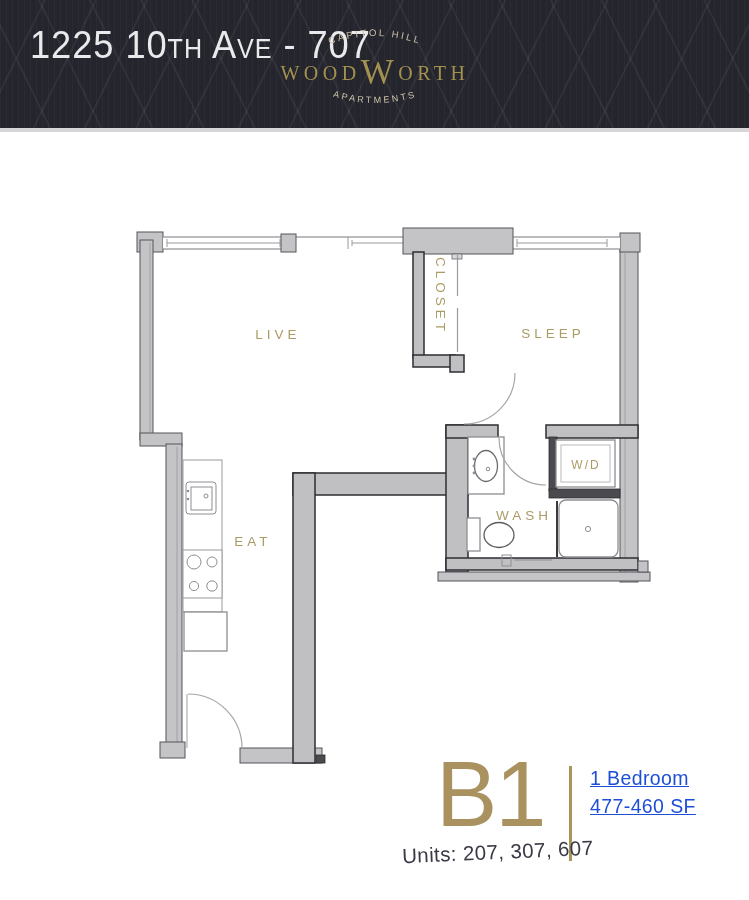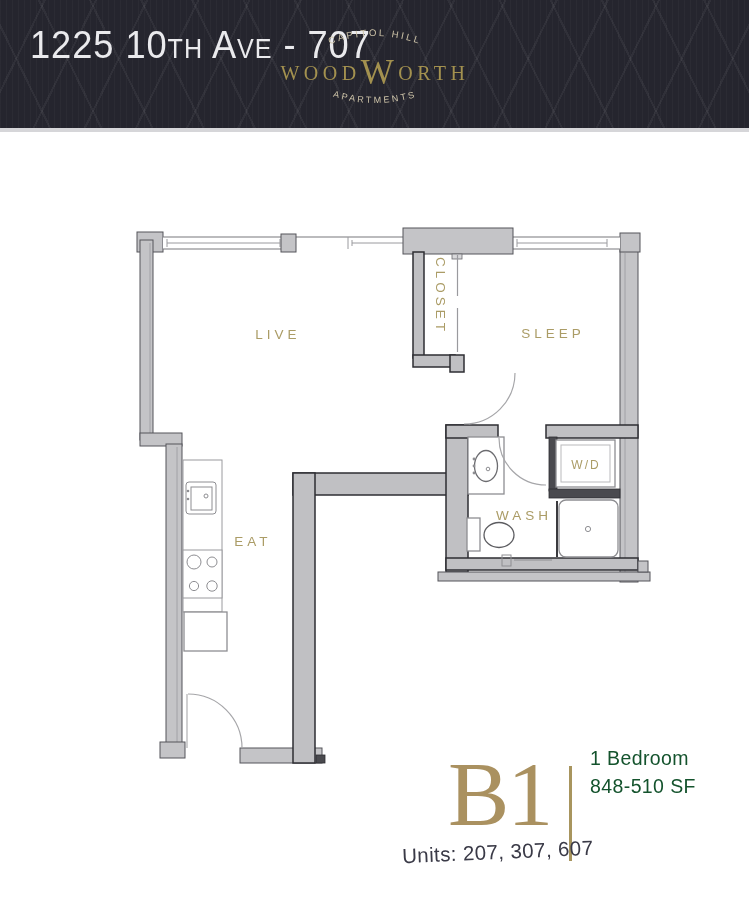--- a/index.html
+++ b/index.html
@@ -29,26 +29,26 @@
   .arc{fill:none;stroke:#a6a6a9;stroke-width:1.2;}
   .winline{stroke:#78787d;stroke-width:1.2;}
   .glz{stroke:#9a9a9e;stroke-width:1;}
   .hair{stroke:#9a9a9e;stroke-width:.8;}
   .lbl{fill:#ab9c66;font-family:"Liberation Sans",sans-serif;font-size:13.5px;
        letter-spacing:4px;text-anchor:middle;}
   .lblsm{fill:#ab9c66;font-family:"Liberation Sans",sans-serif;font-size:12px;
        letter-spacing:2px;text-anchor:middle;}
 
   
-  .plan-code{position:absolute;left:448px;top:748px;width:120px;
-    font-family:Liberation Serif, serif;font-size:92px;line-height:1;
+  .plan-code{position:absolute;left:436px;top:748px;width:120px;
+    font-family:Liberation Sans, sans-serif;font-size:92px;line-height:1;
     color:#aa9160;letter-spacing:-2px;}
   .divider{position:absolute;left:569px;top:766px;width:3px;height:95px;background:#a8955e;}
-  .details{position:absolute;left:590px;top:744px;font-size:19.5px;line-height:28px;
-    color:#14532d;letter-spacing:.4px;}
+  .details{position:absolute;left:590px;top:764px;font-size:19.5px;line-height:28px;
+    color:#1d4ed8;letter-spacing:.4px;text-decoration:underline;}
   .units{position:absolute;left:402px;top:840px;font-size:20.5px;color:#3a3a47;
     letter-spacing:.4px;transform:rotate(-2.5deg);}
 </style>
 </head>
 <body>
 
 <div class="page">
 
   <div class="header">
     <div class="title">1225 10th Ave - 707</div>
@@ -172,17 +172,17 @@
       <text class="lbl" x="253" y="546">EAT</text>
       <text class="lbl" x="524" y="520">WASH</text>
       <text class="lblsm" x="586" y="469">W/D</text>
     </g>
   </svg>
 
   <div class="plan-code">B1</div>
   <div class="divider"></div>
   <div class="details">
     <div>1 Bedroom</div>
-    <div>848-510 SF</div>
+    <div>477-460 SF</div>
   </div>
   <div class="units">Units: 207, 307, 607</div>
 
 </div>
 
 </body></html>

